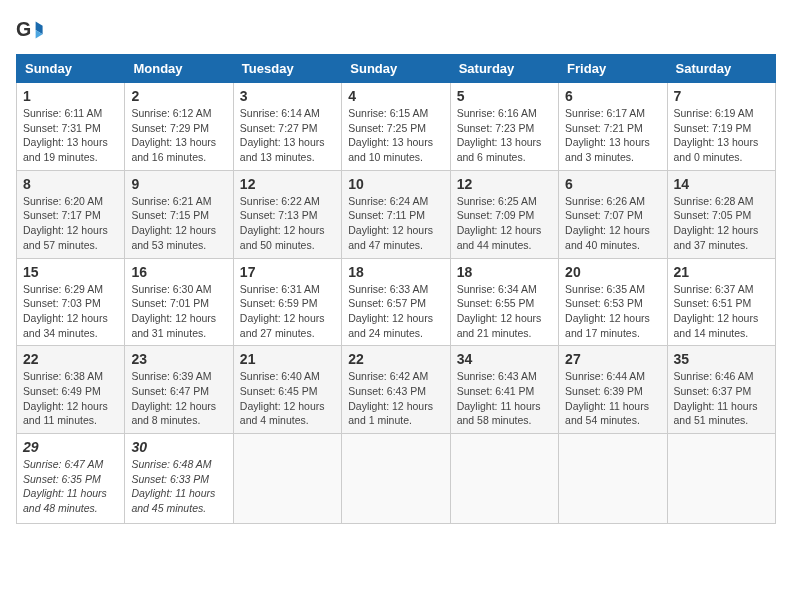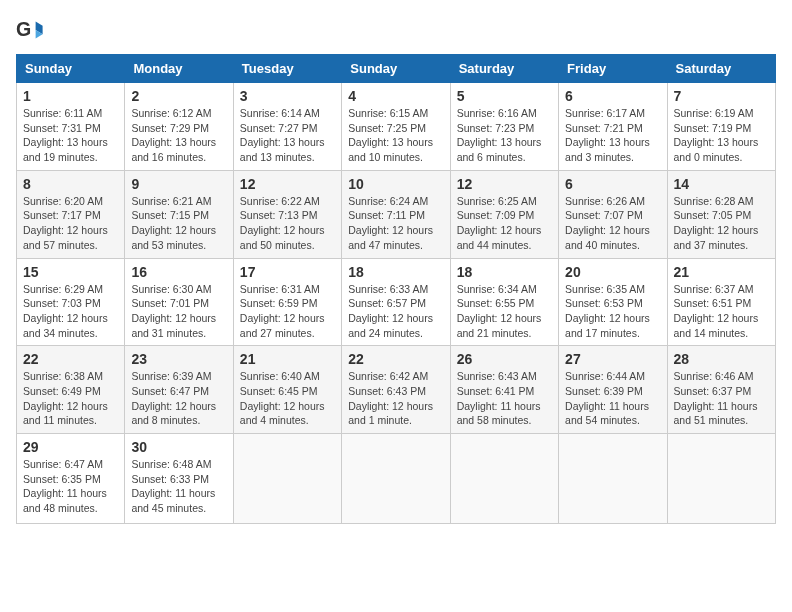--- a/index.html
+++ b/index.html
@@ -82,20 +82,21 @@
     .day-info {
       color: #444;
       font-size: 10.5px;
       line-height: 1.4;
     }
     .empty-cell {
       background: #f9f9f9 !important;
     }
     .last-row td {
       height: 90px;
+      font-style: italic;
     }
   </style>
 </head>
 <body>
 
 <div class="header-area">
   <div class="logo">
     <svg class="logo-icon" viewBox="0 0 40 40">
       <text x="0" y="28" font-size="28" font-weight="bold" fill="#333" font-family="Arial">G</text>
       <polygon points="28,8 38,14 38,26 28,20" fill="#1a6aad"></polygon>
@@ -225,29 +226,29 @@
         </td>
         <td>
           <span class="day-number">21</span>
           <div class="day-info">Sunrise: 6:40 AM<br>Sunset: 6:45 PM<br>Daylight: 12 hours and 4 minutes.</div>
         </td>
         <td>
           <span class="day-number">22</span>
           <div class="day-info">Sunrise: 6:42 AM<br>Sunset: 6:43 PM<br>Daylight: 12 hours and 1 minute.</div>
         </td>
         <td>
-          <span class="day-number">26</span>
+          <span class="day-number">34</span>
           <div class="day-info">Sunrise: 6:43 AM<br>Sunset: 6:41 PM<br>Daylight: 11 hours and 58 minutes.</div>
         </td>
         <td>
           <span class="day-number">27</span>
           <div class="day-info">Sunrise: 6:44 AM<br>Sunset: 6:39 PM<br>Daylight: 11 hours and 54 minutes.</div>
         </td>
         <td>
-          <span class="day-number">28</span>
+          <span class="day-number">35</span>
           <div class="day-info">Sunrise: 6:46 AM<br>Sunset: 6:37 PM<br>Daylight: 11 hours and 51 minutes.</div>
         </td>
       </tr>
       <tr class="last-row">
         <td>
           <span class="day-number">29</span>
           <div class="day-info">Sunrise: 6:47 AM<br>Sunset: 6:35 PM<br>Daylight: 11 hours and 48 minutes.</div>
         </td>
         <td>
           <span class="day-number">30</span>

